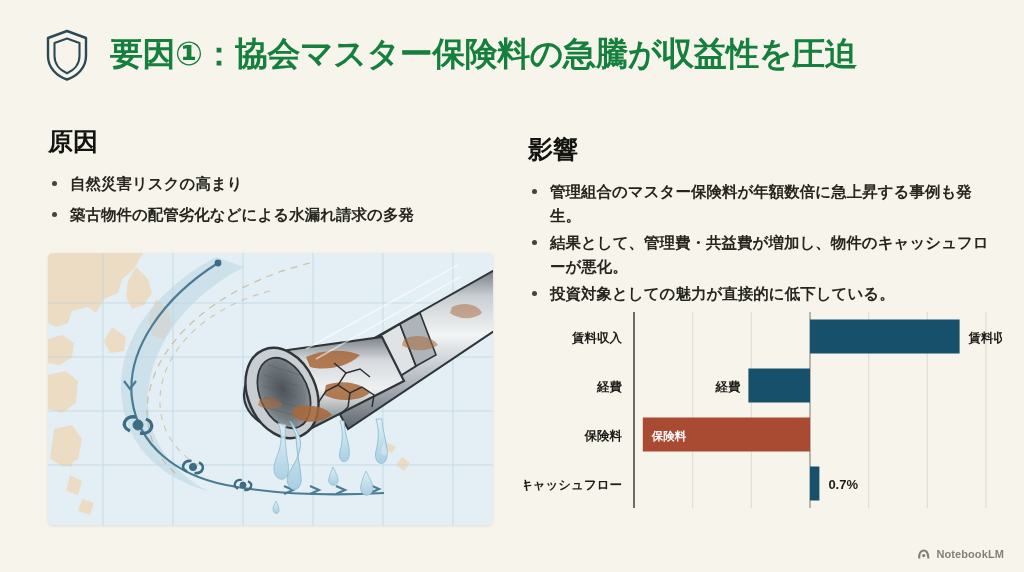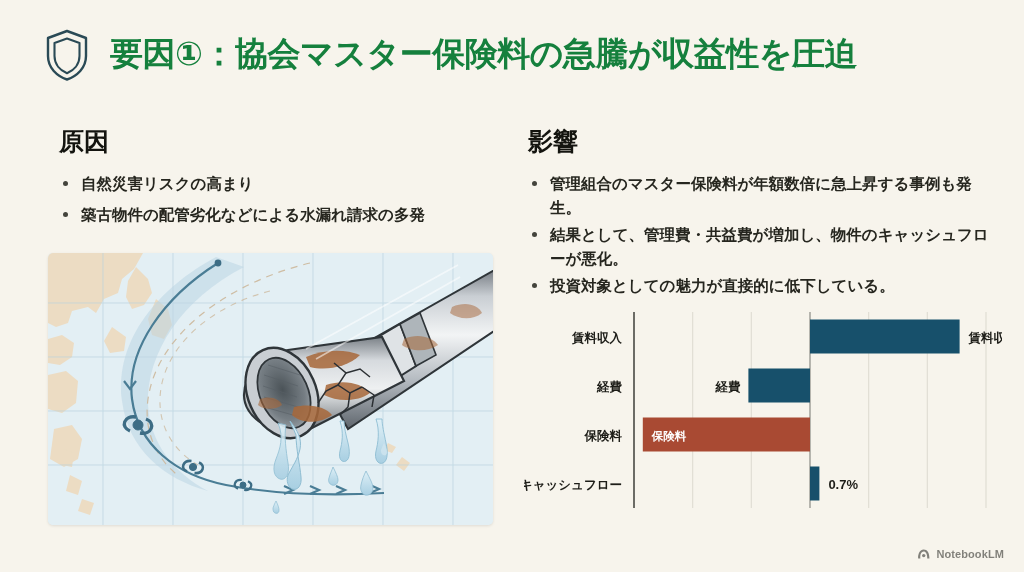--- a/index.html
+++ b/index.html
@@ -41,22 +41,22 @@
     color: #15803d;
     line-height: 1.1;
     white-space: nowrap;
   }
 
   
   .col {
     position: absolute;
     box-sizing: border-box;
   }
-  .col-left  { left: 48px;  top: 126px; width: 452px; margin-left: 11px; }
-  .col-right { left: 528px; top: 126px; width: 462px; }
+  .col-left  { left: 48px;  top: 126px; width: 452px; }
+  .col-right { left: 528px; top: 134px; width: 462px; }
 
   .col-heading {
     font-size: 25px;
     font-weight: 700;
     color: #14140f;
     margin: 0 0 16px 0;
     line-height: 1.2;
   }
 
   ul.bullets {

